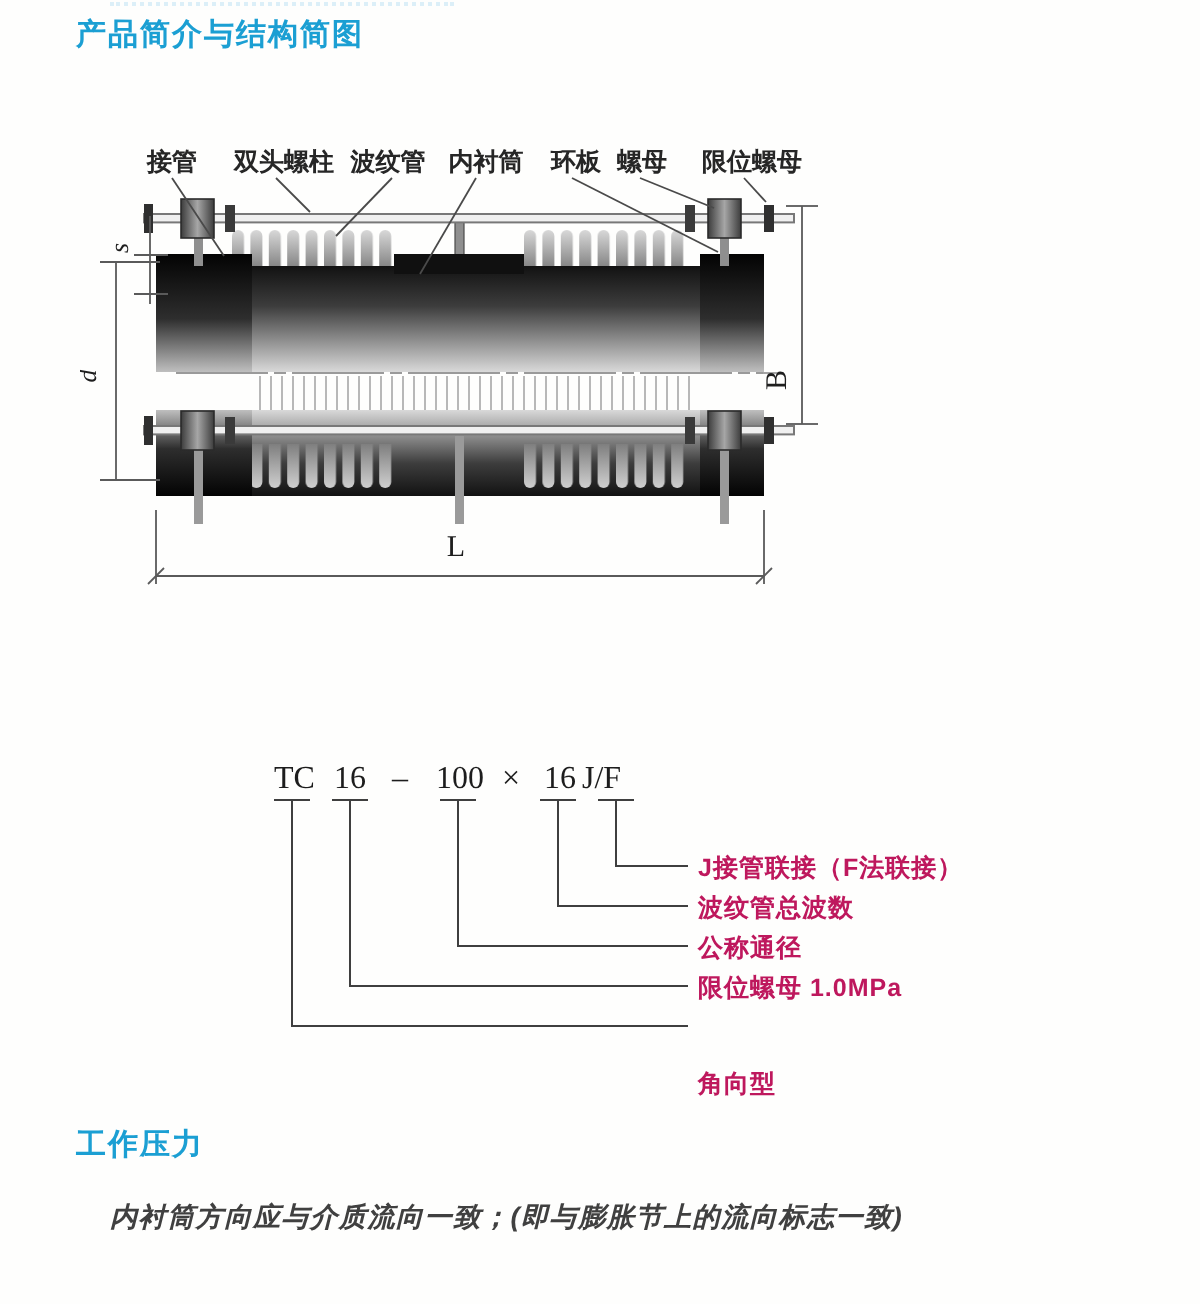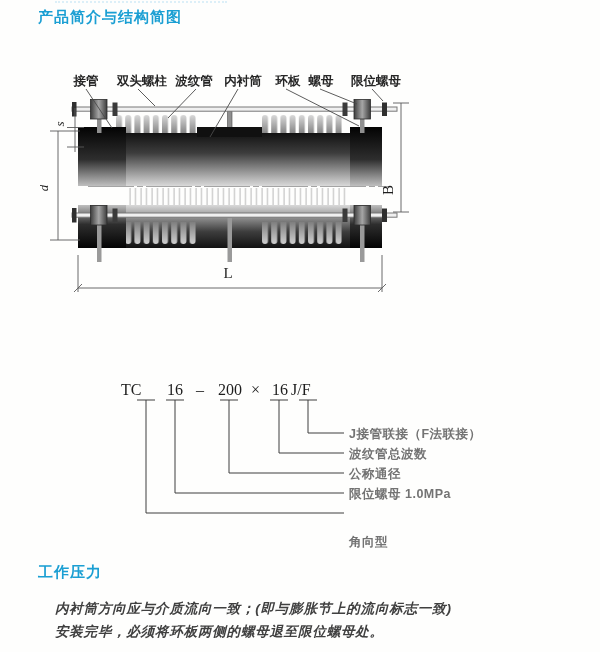--- a/index.html
+++ b/index.html
@@ -25,21 +25,21 @@
   .dimlabel-caps{font:15px "Liberation Serif","DejaVu Serif",serif;fill:#1e1e1e;}
   .leader{stroke:#4a4a4a;stroke-width:.9;}
   .dim{stroke:#5a5a5a;stroke-width:.9;}
   .code-part{
     position:absolute;top:381px;
     font-family:"Liberation Serif","DejaVu Serif",serif;
     font-size:16px;color:#1d1d1d;
   }
   .explanation{
     position:absolute;left:349px;
-    font-size:12.5px;font-weight:600;color:#737373;
+    font-size:12.5px;font-weight:600;color:#be185d;
     letter-spacing:.5px;white-space:nowrap;
   }
   .install-line{
     position:absolute;left:55px;
     font-size:13.5px;font-weight:600;color:#404040;
     letter-spacing:.8px;white-space:nowrap;font-style:italic;
   }
 </style>
 </head>
 <body>
@@ -176,24 +176,24 @@
 
     <line class="dim" x1="78" y1="255" x2="78" y2="292"></line>
     <line class="dim" x1="382" y1="255" x2="382" y2="292"></line>
     <line class="dim" x1="78" y1="288" x2="382" y2="288"></line>
     <line class="dim" x1="74" y1="292" x2="82" y2="284"></line>
     <line class="dim" x1="378" y1="292" x2="386" y2="284"></line>
     <text class="dimlabel-caps" text-anchor="middle" x="228" y="278">L</text>
   </svg>
 
 
-  <span class="code-part" style="left:121px;">TC</span>
+  <span class="code-part" style="left:137px;">TC</span>
   <span class="code-part" style="left:167px;">16</span>
   <span class="code-part" style="left:196px;">–</span>
-  <span class="code-part" style="left:218px;">200</span>
+  <span class="code-part" style="left:218px;">100</span>
   <span class="code-part" style="left:251px;">×</span>
   <span class="code-part" style="left:272px;">16</span>
   <span class="code-part" style="left:291px;">J/F</span>
 
   <svg style="left:130px;top:396px;" width="225" height="124" viewBox="130 396 225 124" fill="none" stroke="#3f3f3f" stroke-width="1">
     <line x1="137" y1="400" x2="155" y2="400"></line>
     <line x1="166" y1="400" x2="184" y2="400"></line>
     <line x1="220" y1="400" x2="238" y2="400"></line>
     <line x1="270" y1="400" x2="288" y2="400"></line>
     <line x1="299" y1="400" x2="317" y2="400"></line>
@@ -206,15 +206,14 @@
 
   <div class="explanation" style="top:426px;">J接管联接（F法联接）</div>
   <div class="explanation" style="top:446px;">波纹管总波数</div>
   <div class="explanation" style="top:466px;font-family:Liberation Mono, monospace;">公称通径</div>
   <div class="explanation" style="top:486px;">限位螺母 1.0MPa</div>
   <div class="explanation" style="top:534px;">角向型</div>
 
   <div class="heading" style="top:563px;">工作压力</div>
 
   <div class="install-line" style="top:600px;">内衬筒方向应与介质流向一致；(即与膨胀节上的流向标志一致)</div>
-  <div class="install-line" style="top:623px;">安装完毕，必须将环板两侧的螺母退至限位螺母处。</div>
 
 </div>
 
 </body></html>

